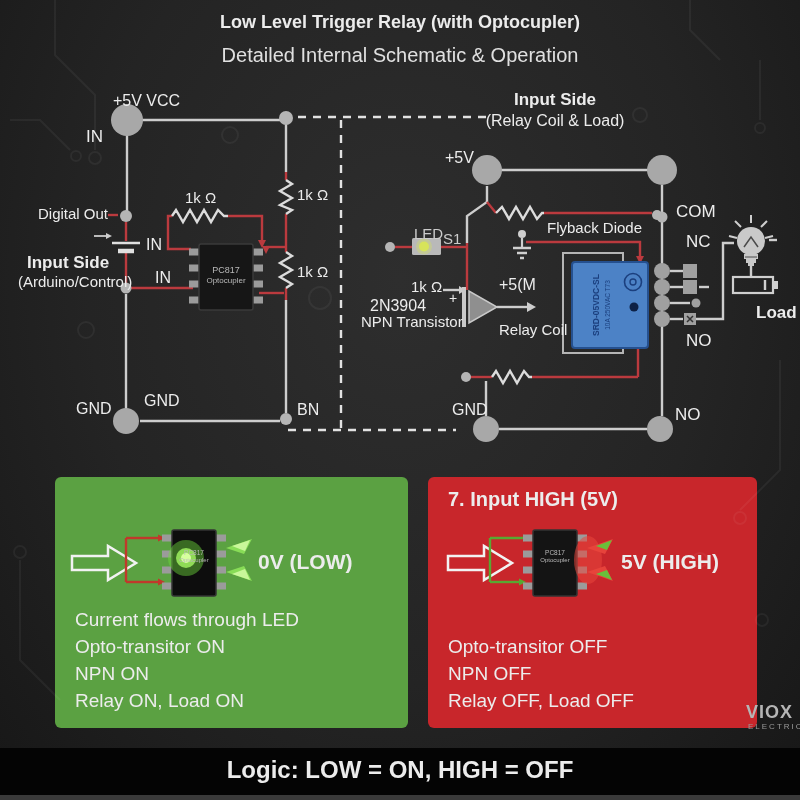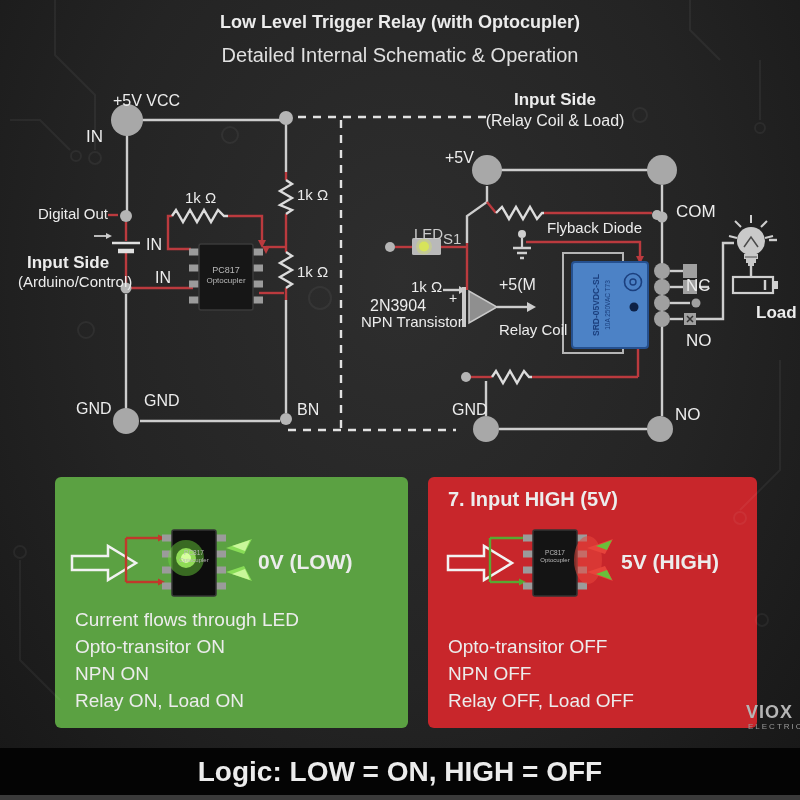--- a/index.html
+++ b/index.html
@@ -11,21 +11,21 @@
   .box.green{left:55px;top:477px;width:353px;height:251px;background:#5ba142;}
   .box.red{left:428px;top:477px;width:329px;height:251px;background:#c8262b;}
   .footerbar{position:absolute;left:0;top:748px;width:800px;height:47px;background:#040404;}
   .bottomstrip{position:absolute;left:0;top:795px;width:800px;height:5px;background:#3a3a3a;}
   .art{position:absolute;left:0;top:0;pointer-events:none;}
   .lbl{position:absolute;color:#ececec;white-space:nowrap;line-height:1.1;}
   .b{font-weight:bold;}
   .ctr{text-align:center;}
   .t9{font-size:15px;}.t14{font-size:14px;}.t15{font-size:15px;}.t16{font-size:16px;}
   .t17{font-size:17px;}.t19{font-size:19px;}.t20{font-size:20px;}.t21{font-size:21px;}
-  .t22{font-size:18px;}.t24{font-size:28px;}
+  .t22{font-size:18px;}.t24{font-size:24px;}
   .chiptxt{color:#b9b9b9;text-align:center;}
   .wm1{color:#b5b5b5;font-weight:bold;font-size:18px;letter-spacing:1px;}
   .wm2{color:#9a9a9a;font-size:8px;letter-spacing:2px;}
 </style>
 </head>
 <body>
 
 <div class="stage">
   <div class="bg"></div>
   <div class="box green"></div>
@@ -333,21 +333,21 @@
   <div class="lbl t16" style="left:144px;top:392px;">GND</div>
   <div class="lbl t16" style="left:297px;top:401px;">BN</div>
 
   <div class="lbl b t17 ctr" style="left:470px;top:91px;width:170px;">Input Side</div>
   <div class="lbl t16 ctr" style="left:470px;top:112px;width:170px;">(Relay Coil &amp; Load)</div>
   <div class="lbl t16" style="left:445px;top:149px;">+5V</div>
   <div class="lbl t9" style="left:414px;top:226px;color:#cccccc;">LED</div>
   <div class="lbl t9" style="left:443px;top:231px;color:#cccccc;">S1</div>
   <div class="lbl t15" style="left:547px;top:220px;">Flyback Diode</div>
   <div class="lbl t17" style="left:676px;top:203px;">COM</div>
-  <div class="lbl t17" style="left:686px;top:233px;margin-top:44px;">NC</div>
+  <div class="lbl t17" style="left:686px;top:233px;">NC</div>
   <div class="lbl t15" style="left:411px;top:279px;">1k Ω</div>
   <div class="lbl t16" style="left:499px;top:276px;">+5(M</div>
   <div class="lbl t14" style="left:449px;top:291px;">+</div>
   <div class="lbl t16" style="left:370px;top:297px;">2N3904</div>
   <div class="lbl t15" style="left:361px;top:314px;">NPN Transistor</div>
   <div class="lbl t15" style="left:499px;top:322px;">Relay Coil</div>
   <div class="lbl t16" style="left:452px;top:401px;">GND</div>
   <div class="lbl t17" style="left:686px;top:332px;">NO</div>
   <div class="lbl t17" style="left:675px;top:406px;">NO</div>
   <div class="lbl t17" style="left:756px;top:304px;font-weight:bold;">Load</div>

